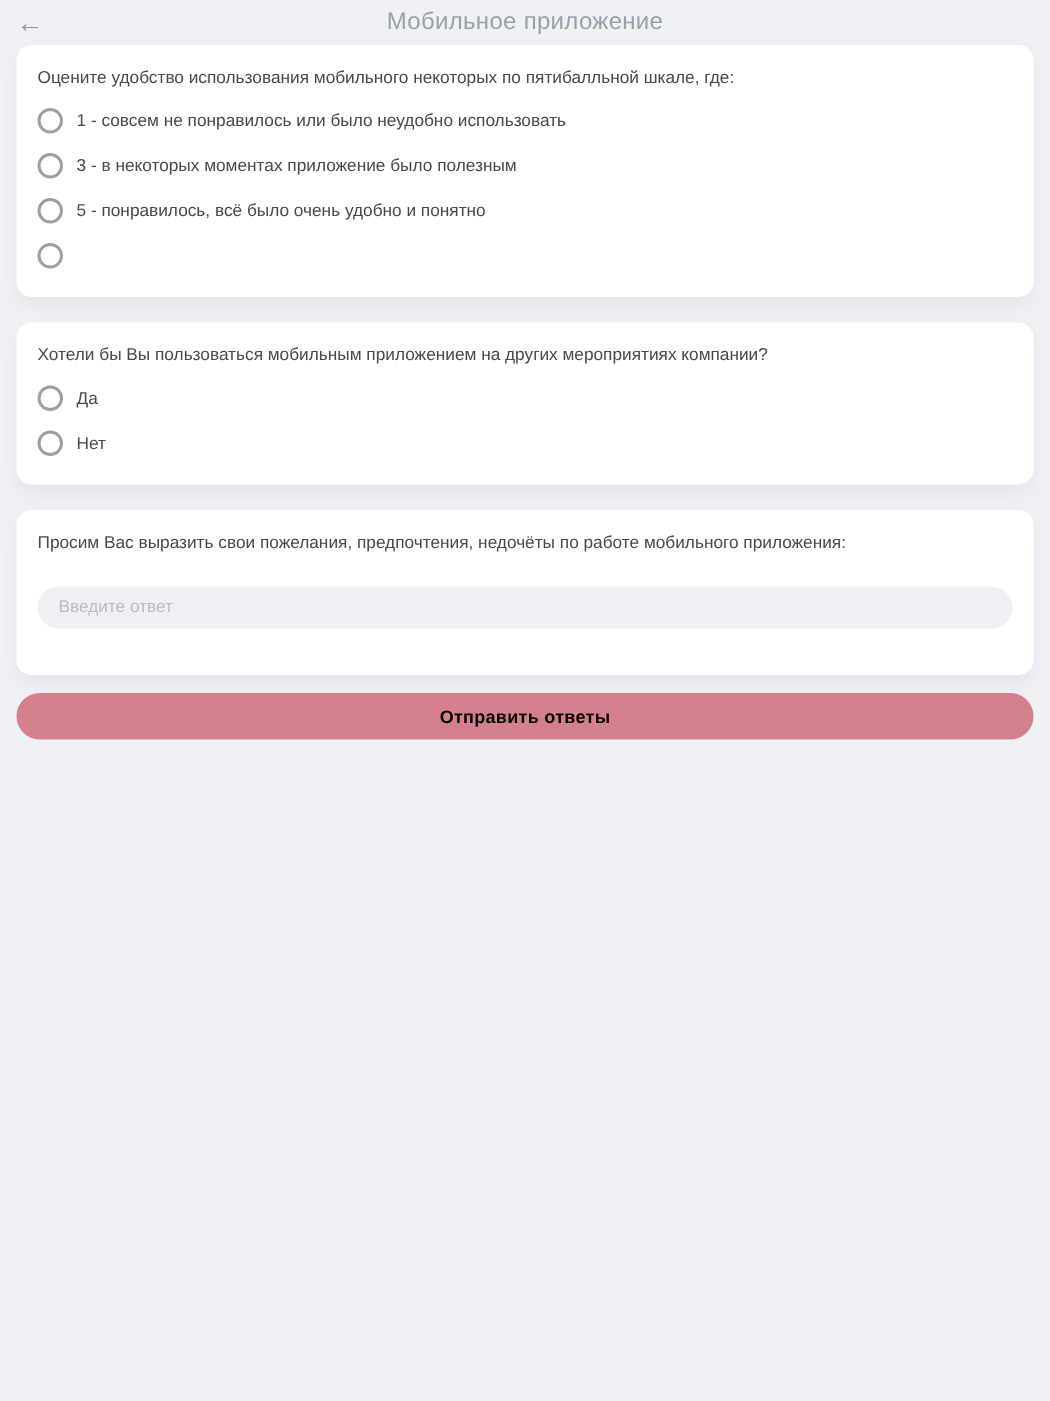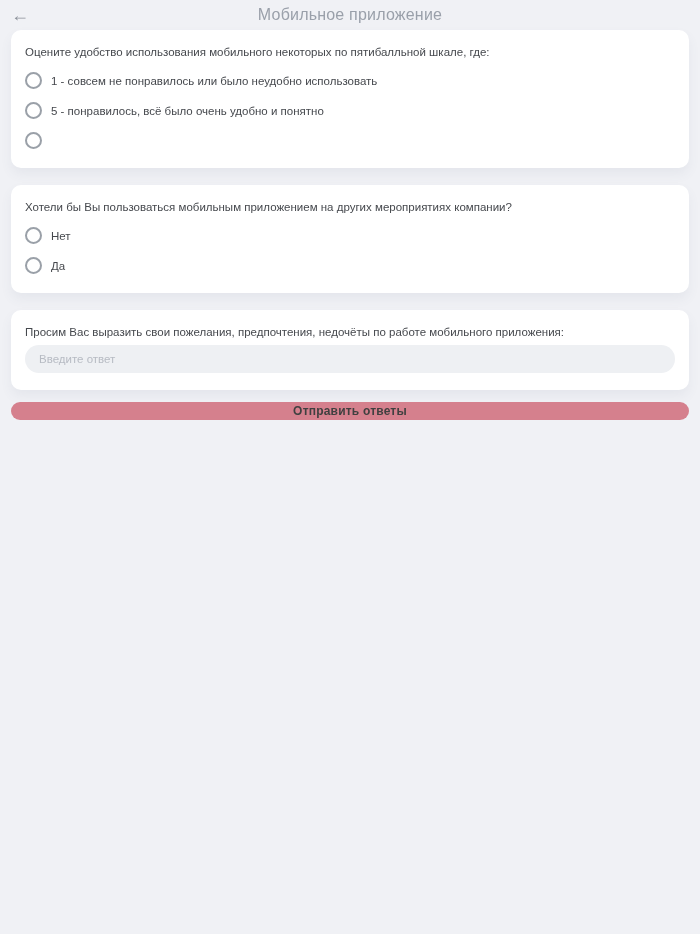--- a/index.html
+++ b/index.html
@@ -63,45 +63,45 @@
     border-radius: 50%;
     background: #ffffff;
     flex: none;
     margin-right: 9px;
   }
   .option-label {
     font-size: 11.5px;
     color: #45484d;
     line-height: 14px;
   }
-  .card-input { padding-bottom: 17px; }
+  .card-input { padding-bottom: 31px; }
   .answer-input {
     display: block;
     width: 100%;
     height: 28px;
-    margin-top: 6px;
+    margin-top: 22px;
     background: #eef0f3;
     border: none;
     border-radius: 14px;
     padding: 0 14px;
     font-family: "Liberation Sans", sans-serif;
     font-size: 11.5px;
     color: #45484d;
     outline: none;
   }
   .answer-input::placeholder { color: #b7bbc3; }
   .submit-btn {
     display: block;
     width: 678px;
-    height: 18px;
+    height: 31px;
     margin: -5px 11px 0;
     background: #d5808d;
     border: none;
     border-radius: 16px;
-    color: #404040;
+    color: #000000;
     font-family: "Liberation Sans", sans-serif;
     font-size: 12px;
     font-weight: bold;
     letter-spacing: 0.2px;
     cursor: pointer;
   }
 </style>
 </head>
 <body>
 
@@ -114,43 +114,47 @@
 
 <div class="card">
   <div class="question">Оцените удобство использования мобильного некоторых по пятибалльной шкале, где:</div>
   <div class="options">
   <div class="option-row">
     <span class="radio"></span>
     <span class="option-label">1 - совсем не понравилось или было неудобно использовать</span>
   </div>
 
 
+  <div class="option-row">
+    <span class="radio"></span>
+    <span class="option-label">3 - в некоторых моментах приложение было полезным</span>
+  </div>
 
   <div class="option-row">
     <span class="radio"></span>
     <span class="option-label">5 - понравилось, всё было очень удобно и понятно</span>
   </div>
 
   <div class="option-row">
     <span class="radio"></span>
   </div>
 </div>
 </div>
 
 <div class="card">
   <div class="question">Хотели бы Вы пользоваться мобильным приложением на других мероприятиях компании?</div>
   <div class="options">
   <div class="option-row">
     <span class="radio"></span>
-    <span class="option-label">Нет</span>
+    <span class="option-label">Да</span>
   </div>
 
   <div class="option-row">
     <span class="radio"></span>
-    <span class="option-label">Да</span>
+    <span class="option-label">Нет</span>
   </div>
 </div>
 </div>
 
 <div class="card card-input">
   <div class="question">Просим Вас выразить свои пожелания, предпочтения, недочёты по работе мобильного приложения:</div>
   <input class="answer-input" type="text" placeholder="Введите ответ" style="">
 </div>
 
 <button class="submit-btn">Отправить ответы</button>

